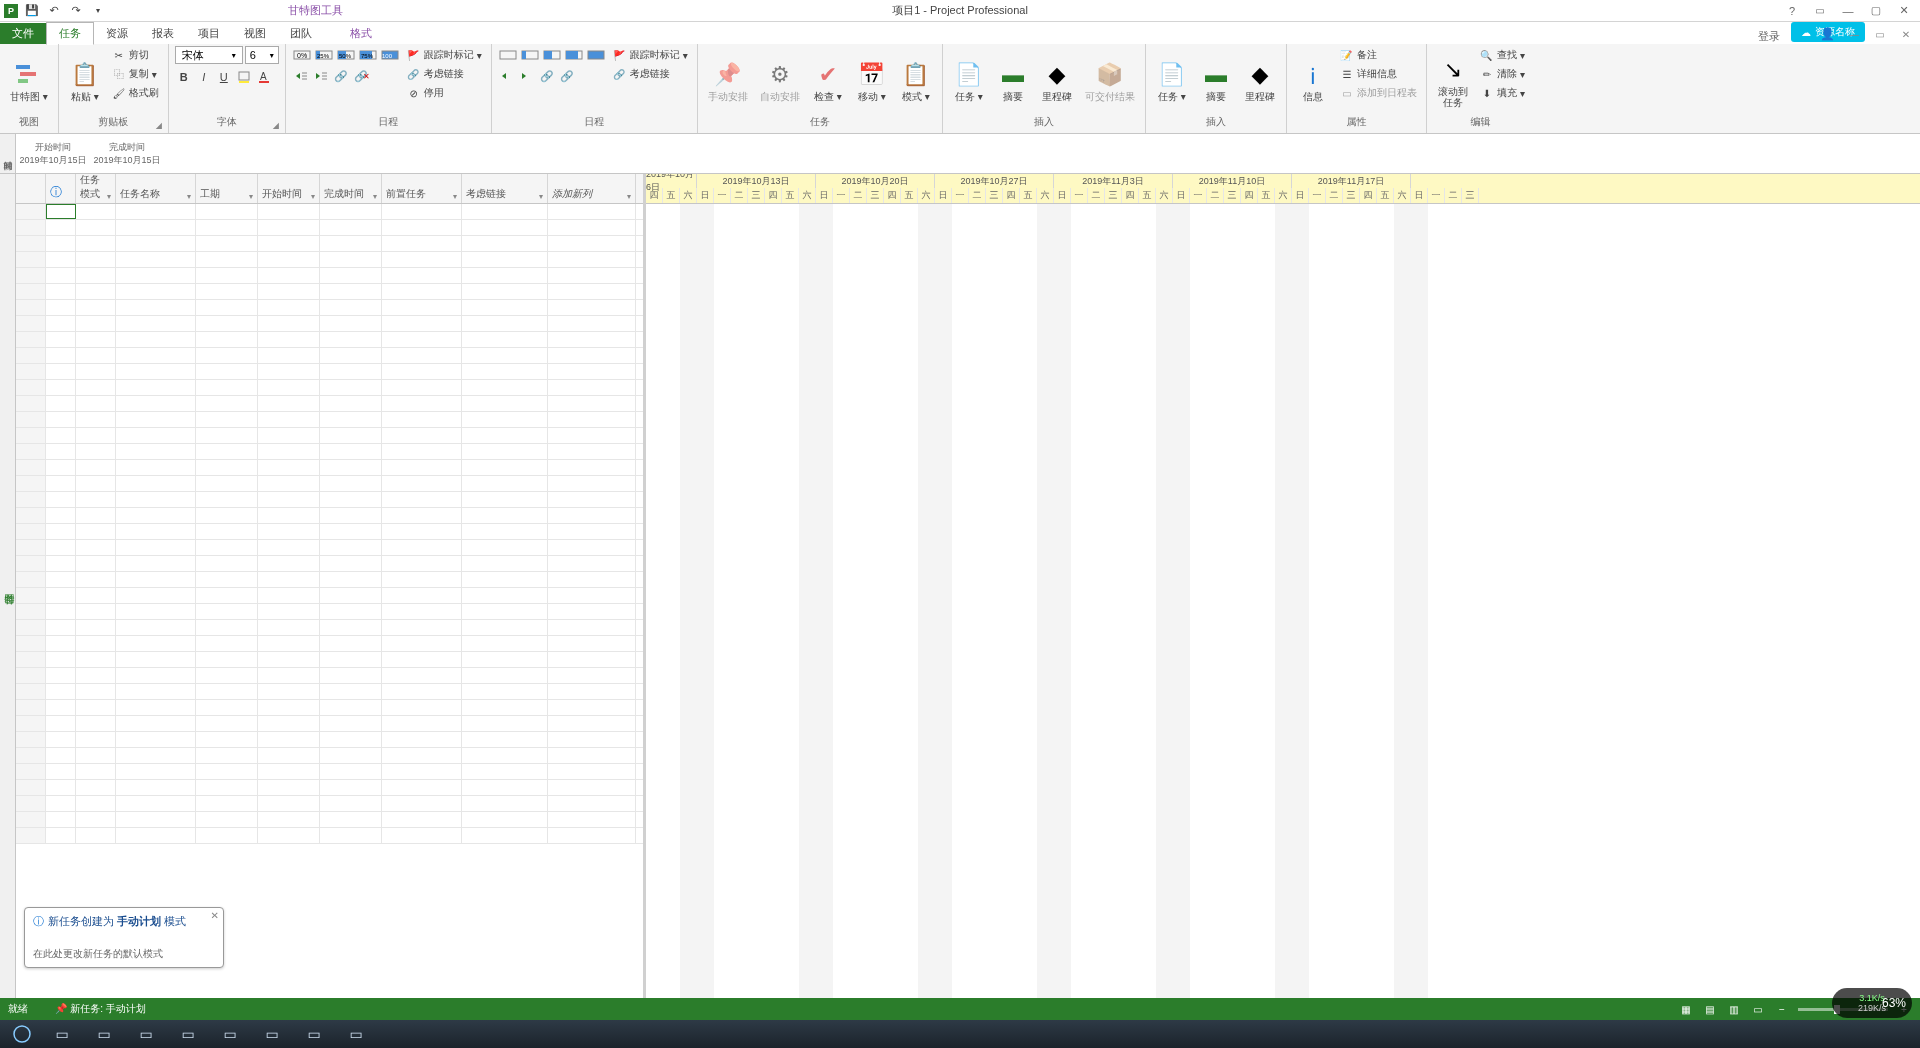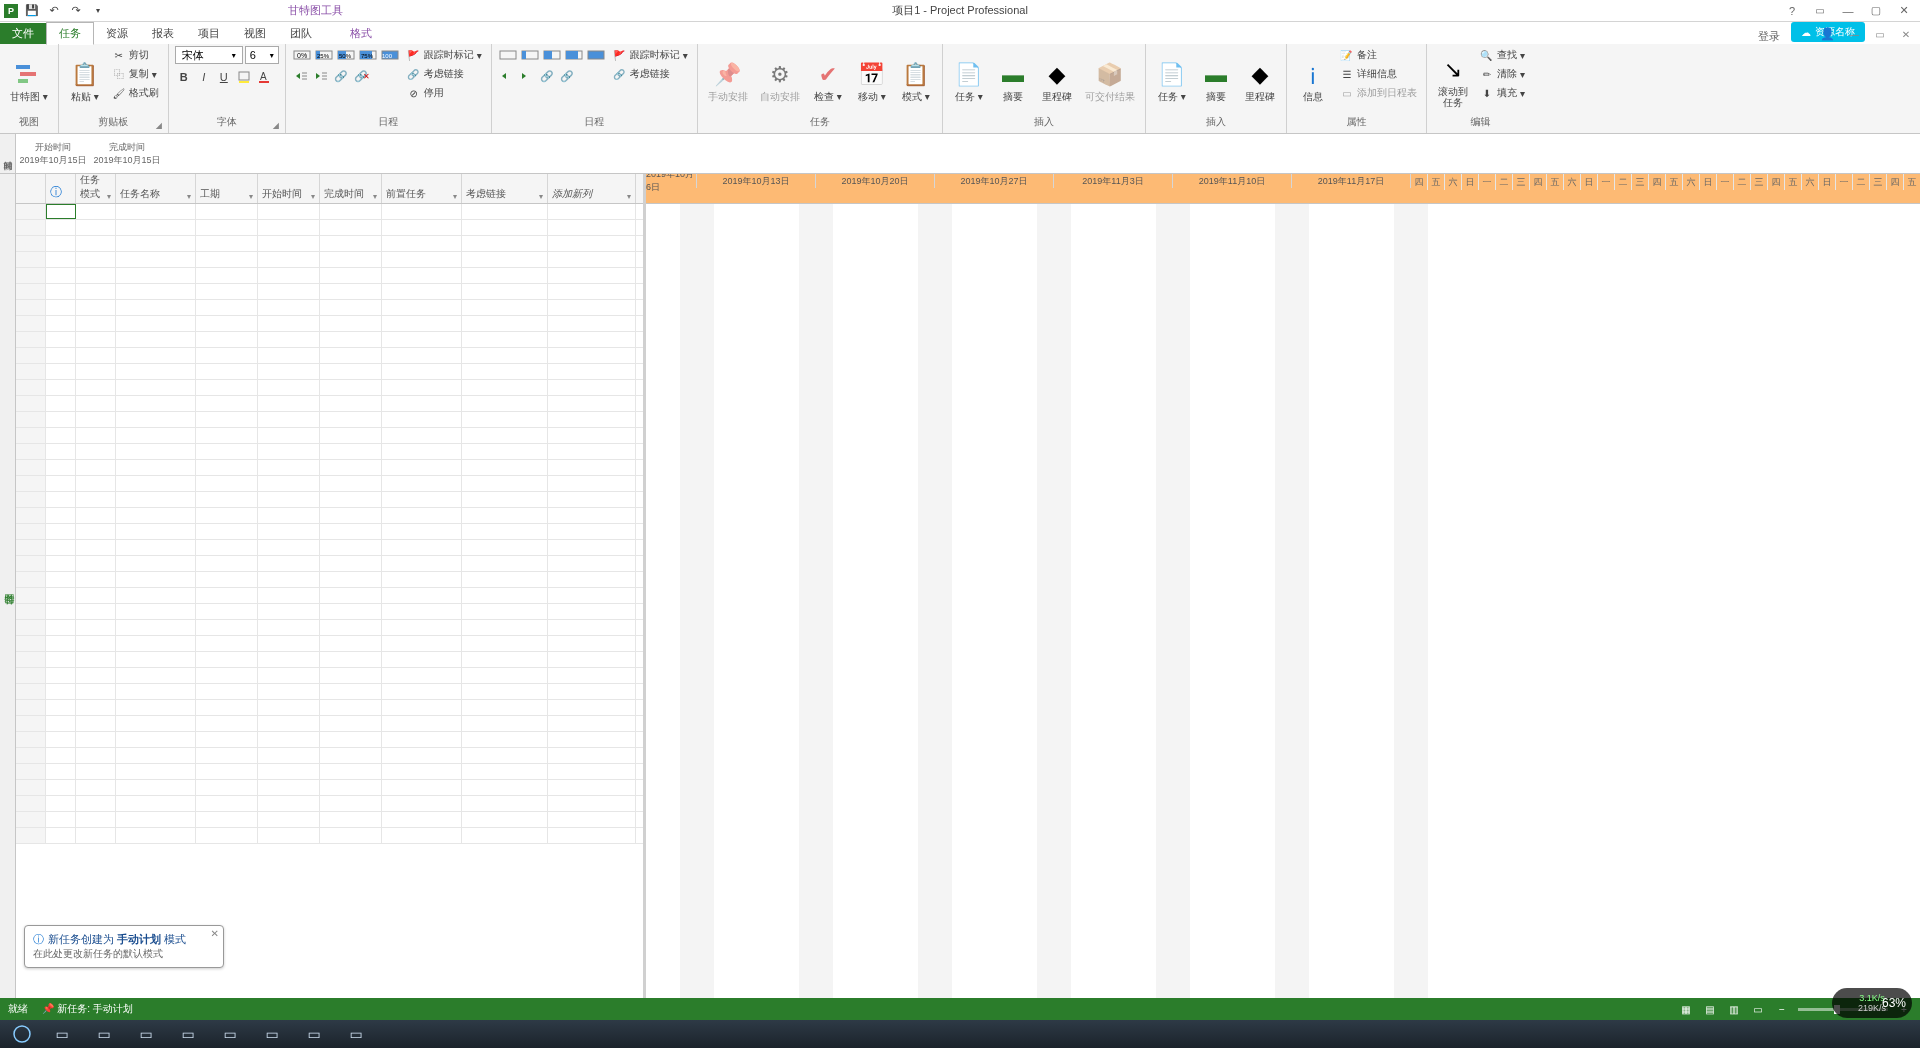--- a/index.html
+++ b/index.html
@@ -58,37 +58,37 @@
 .grid-pane { width: 630px; display: flex; flex-direction: column; border-right: 3px solid #d0d0d0; }
 .grid-header { display: flex; height: 30px; background: #f5f5f5; border-bottom: 1px solid #c6c6c6; }
 .gh { border-right: 1px solid #d6d6d6; display: flex; align-items: flex-end; justify-content: space-between; padding: 0 4px 2px 4px; font-size: 10px; color: #555; position: relative; }
 .gh .arrow { font-size: 8px; color: #888; }
 .grid-rows { flex: 1; overflow: hidden; position: relative; }
 .grid-row { display: flex; height: 16px; border-bottom: 1px solid #e6e6e6; }
 .gc { border-right: 1px solid #e6e6e6; height: 100%; }
 .row-selected .gc:nth-child(2) { outline: 1px solid #2b7d2b; outline-offset: -1px; background: #fff; }
 
 .gantt-pane { flex: 1; display: flex; flex-direction: column; overflow: hidden; }
-.gantt-header { height: 30px; background: #fdba74; border-bottom: 1px solid #c6c6c6; display: flex; flex-direction: row; }
+.gantt-header { height: 30px; background: #fef9c3; border-bottom: 1px solid #c6c6c6; display: flex; flex-direction: column; }
 .gantt-weeks { display: flex; height: 14px; }
 .gw { border-right: 1px solid #d6d6d6; font-size: 9px; color: #555; display: flex; align-items: center; justify-content: center; flex-shrink: 0; }
 .gantt-days { display: flex; height: 16px; }
 .gd { width: 17px; border-right: 1px solid #e6e6e6; font-size: 9px; color: #666; display: flex; align-items: center; justify-content: center; flex-shrink: 0; }
 .gantt-body { flex: 1; position: relative; background: #fff; overflow: hidden; }
 .weekend-stripe { position: absolute; top: 0; bottom: 0; width: 17px; background: #f4f4f4; }
 
 
 .popup { position: absolute; left: 24px; bottom: 30px; width: 200px; background: #fff; border: 1px solid #999; border-radius: 4px; padding: 6px 8px; box-shadow: 0 1px 3px rgba(0,0,0,.2); font-size: 11px; }
 .popup-title { color: #1a4d8f; display: flex; align-items: center; gap: 4px; }
 .popup-close { position: absolute; right: 4px; top: 2px; font-size: 10px; color: #888; cursor: pointer; }
-.popup-sub { font-size: 10px; color: #666; margin-top: 0; }
+.popup-sub { font-size: 10px; color: #666; margin-top: 18px; }
 .popup-tail { position: absolute; left: 16px; bottom: -8px; width: 0; height: 0; border: 8px solid transparent; border-top-color: #fff; }
 
 
-.statusbar { height: 22px; background: #2b7d2b; color: #fff; display: flex; align-items: center; font-size: 10px; padding: 0 8px; gap: 14px; }
+.statusbar { height: 22px; background: #2b7d2b; color: #fff; display: flex; align-items: center; font-size: 10px; padding: 0 8px; gap: 27px; }
 .statusbar .right { margin-left: auto; display: flex; align-items: center; gap: 8px; }
 .zoom-slider { width: 90px; height: 3px; background: rgba(255,255,255,.5); position: relative; }
 .zoom-thumb { position: absolute; left: 40%; top: -3px; width: 6px; height: 9px; background: #fff; }
 .status-icon { width: 16px; height: 16px; display: flex; align-items: center; justify-content: center; }
 
 
 .taskbar { height: 28px; background: linear-gradient(#2e3a46,#1b232b); display: flex; align-items: center; padding: 0 4px; gap: 2px; }
 .tb-btn { width: 40px; height: 24px; display: flex; align-items: center; justify-content: center; color: #cde; font-size: 14px; cursor: pointer; }
 .tb-btn.start { width: 36px; }
 .net-badge { position: absolute; right: 8px; bottom: 30px; width: 80px; height: 30px; background: rgba(0,0,0,.7); border-radius: 15px; color: #8f8; font-size: 9px; display: flex; flex-direction: column; align-items: center; justify-content: center; }

